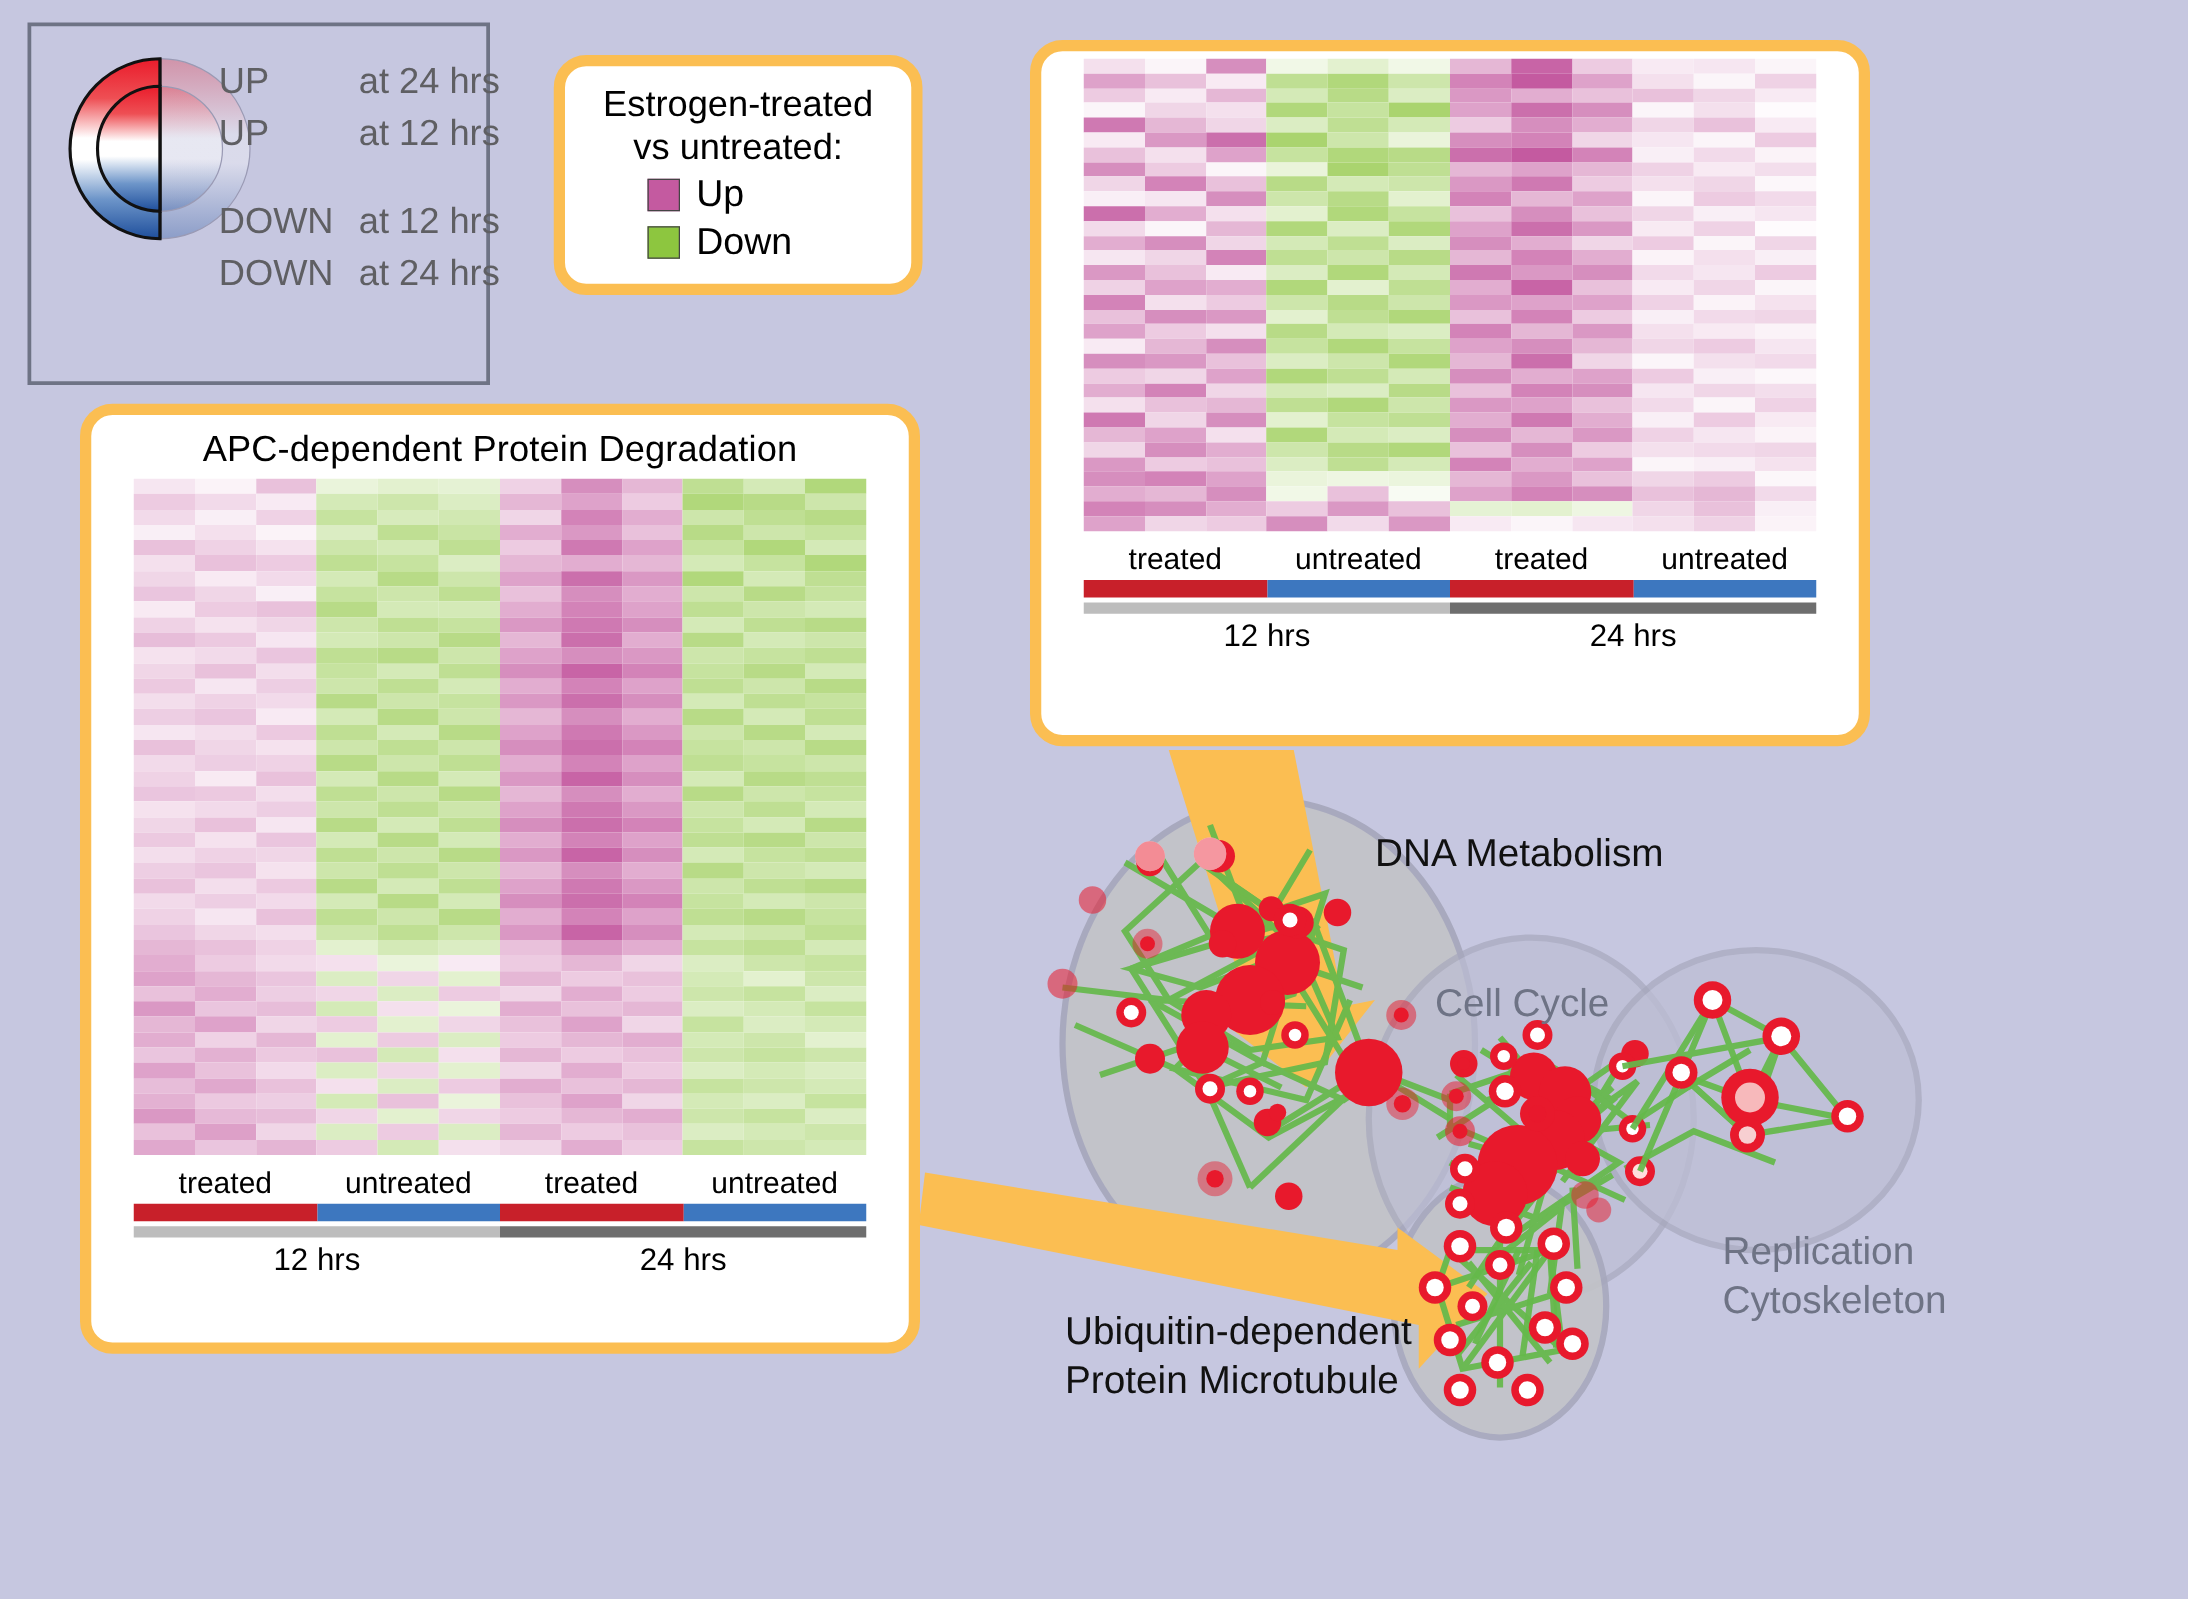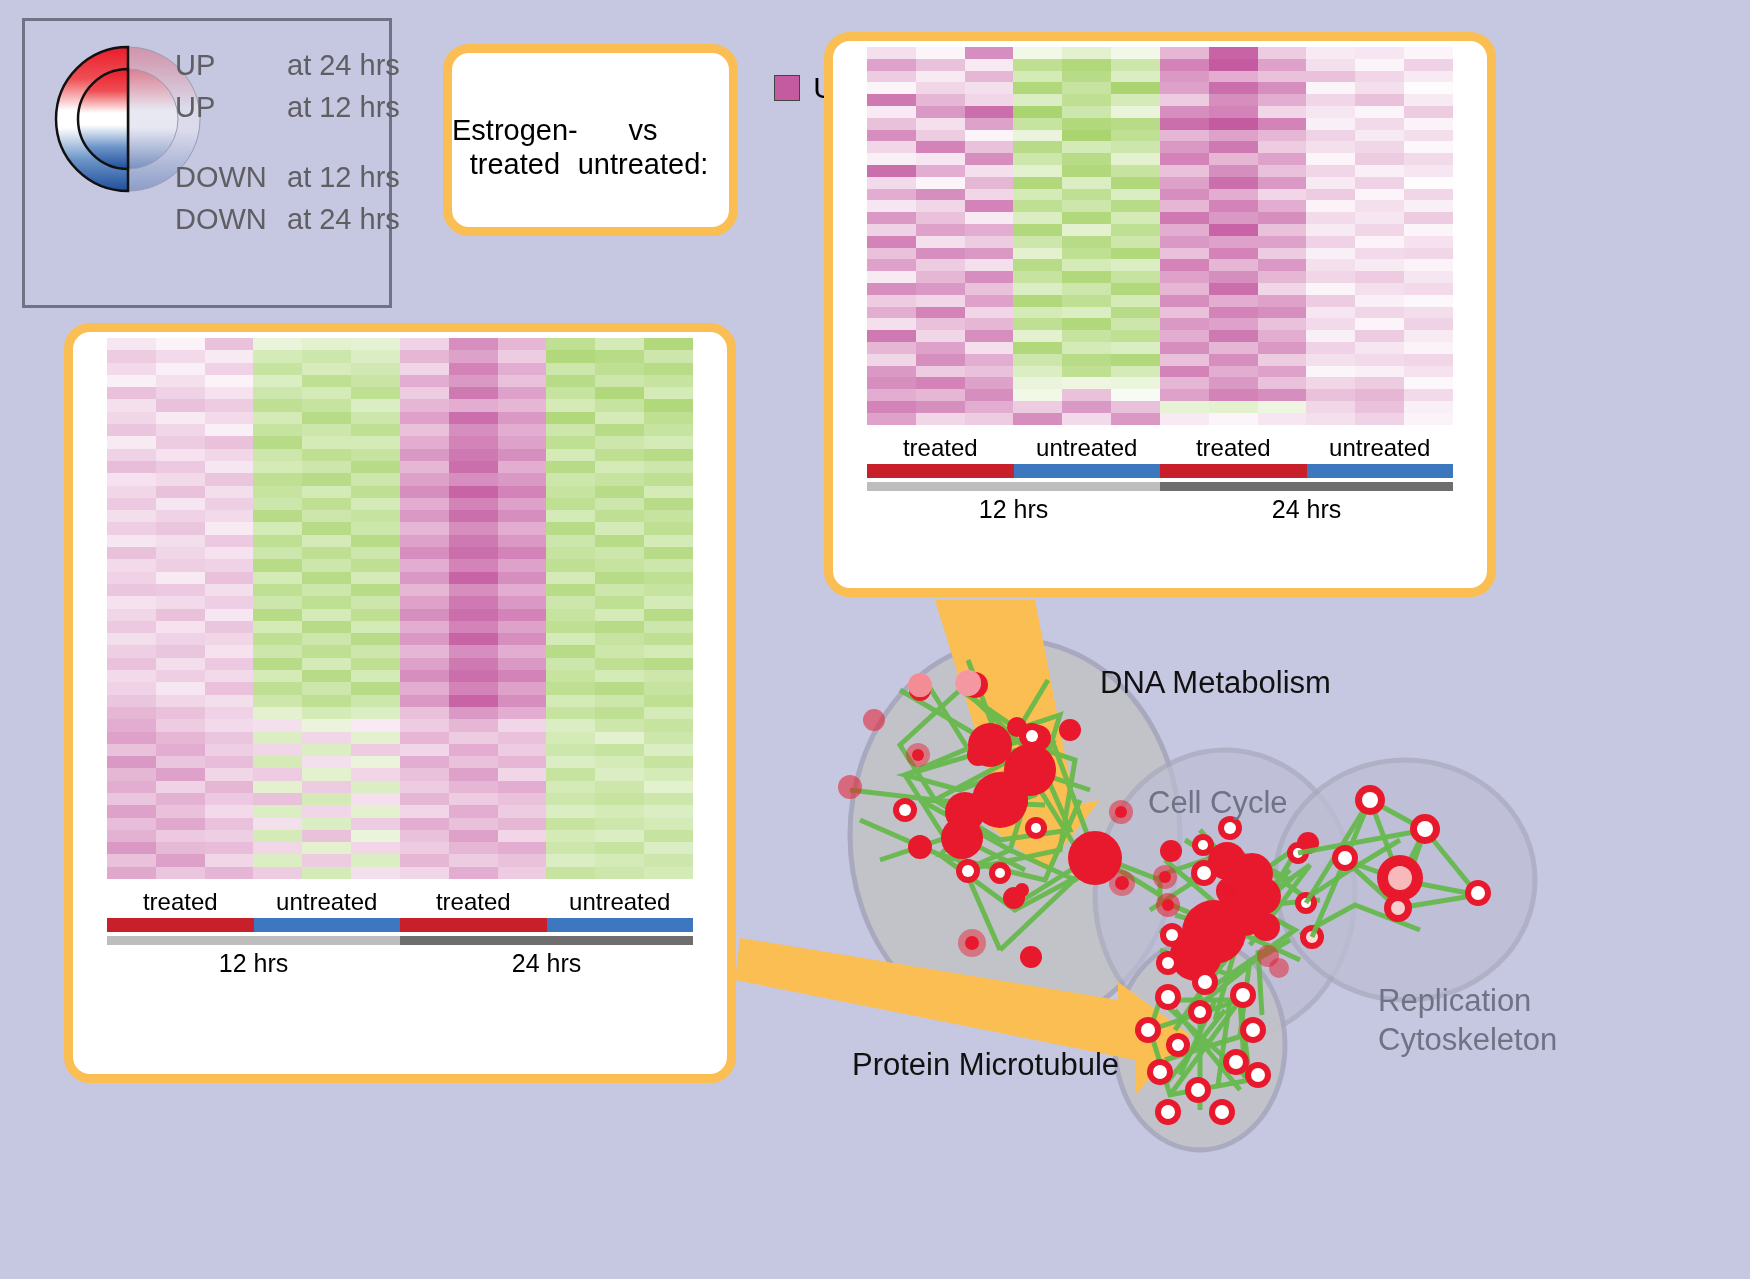--- a/index.html
+++ b/index.html
@@ -29,21 +29,21 @@
     position:absolute;color:#5f5f63;font-size:29px;white-space:nowrap;
   }
   .key-row .kw{display:inline-block;}
   #key-foot{
     position:absolute;left:0;top:198px;width:100%;
     text-align:center;color:#5f5f63;font-size:27px;line-height:1.32;
   }
   
   #legend-card{left:443px;top:44px;width:295px;height:192px;}
   #legend-inner{
-    position:absolute;inset:0;display:flex;flex-direction:row;
+    position:absolute;inset:0;display:flex;flex-direction:column;
     align-items:center;justify-content:flex-start;padding-top:14px;box-sizing:border-box;
   }
   #legend-inner .lg-t{font-size:29px;color:#000;line-height:1.18;text-align:center;}
   .lg-item{display:flex;align-items:center;gap:13px;margin-top:4px;align-self:flex-start;margin-left:66px;}
   .lg-sw{width:26px;height:26px;border:1.5px solid #444;box-sizing:border-box;}
   .lg-lb{font-size:30px;color:#000;}
   
   #rep-card{left:824px;top:32px;width:672px;height:565px;}
   #apc-card{left:64px;top:323px;width:672px;height:760px;}
   .hm-title{
@@ -534,20 +534,21 @@
         <div style="background: rgb(110, 110, 110);"></div>
       </div>
     <div class="hm-times" id="rep-times">
         <div>12 hrs</div>
         <div>24 hrs</div>
       </div>
   </div>
 </div>
 
 <div class="panel-card" id="apc-card">
+  <h2 class="hm-title">APC-dependent Protein Degradation</h2>
   <div style="padding:6px 34px 0 34px;">
     <div class="hm-grid" id="apc-grid" style="grid-template-columns: repeat(12, 1fr);">
         <div class="hm-cell" style="height: 12.3px; background: rgb(246, 230, 241);"></div>
         <div class="hm-cell" style="height: 12.3px; background: rgb(251, 243, 248);"></div>
         <div class="hm-cell" style="height: 12.3px; background: rgb(233, 193, 219);"></div>
         <div class="hm-cell" style="height: 12.3px; background: rgb(234, 244, 219);"></div>
         <div class="hm-cell" style="height: 12.3px; background: rgb(227, 241, 207);"></div>
         <div class="hm-cell" style="height: 12.3px; background: rgb(229, 242, 212);"></div>
         <div class="hm-cell" style="height: 12.3px; background: rgb(239, 210, 229);"></div>
         <div class="hm-cell" style="height: 12.3px; background: rgb(214, 142, 190);"></div>
@@ -1301,14 +1302,15 @@
   </g>
 </svg>
 
 <div class="net-label" id="lbl-dna">DNA Metabolism</div>
 <div class="net-label" id="lbl-cc">Cell Cycle</div>
 <div class="net-label" id="lbl-mt">
   <div>Replication</div>
   <div>Cytoskeleton</div>
 </div>
 <div class="net-label" id="lbl-ub">
+  <div>Ubiquitin-dependent</div>
   <div>Protein Microtubule</div>
 </div>
 
 </body></html>

